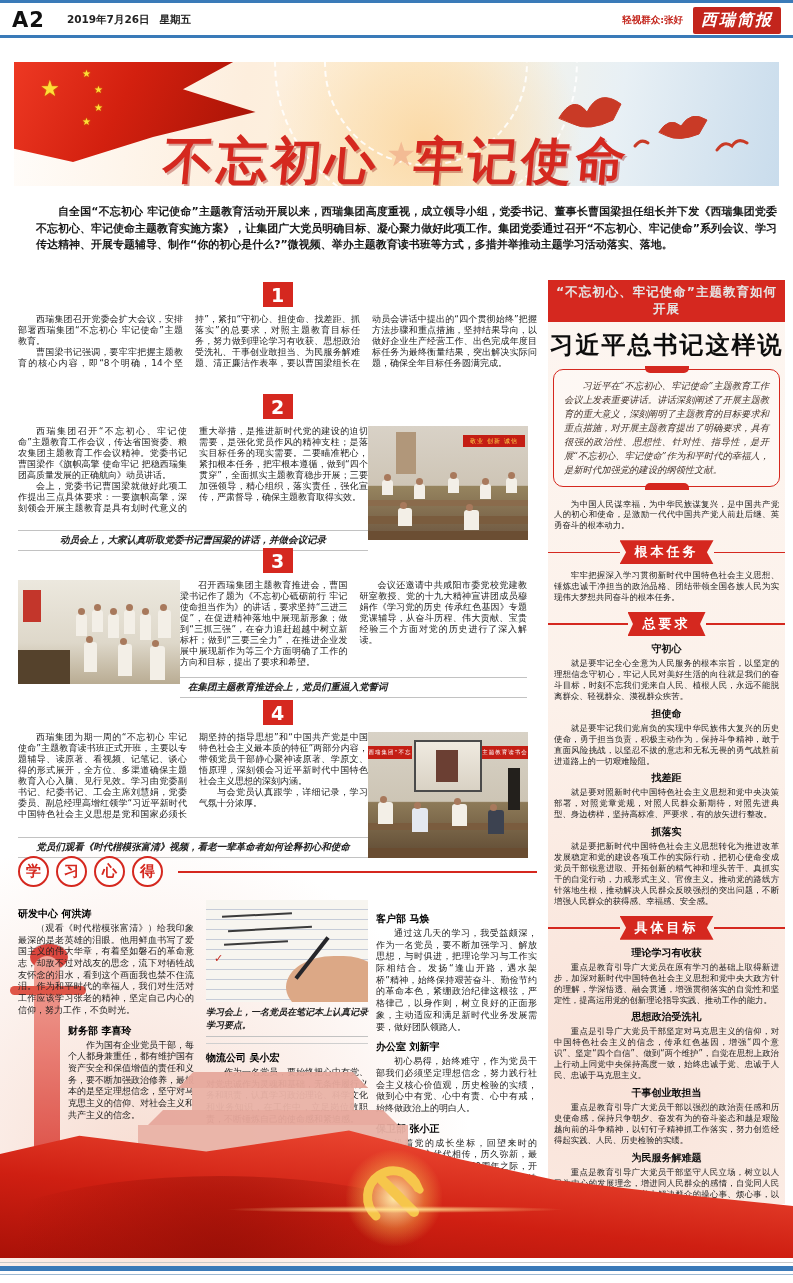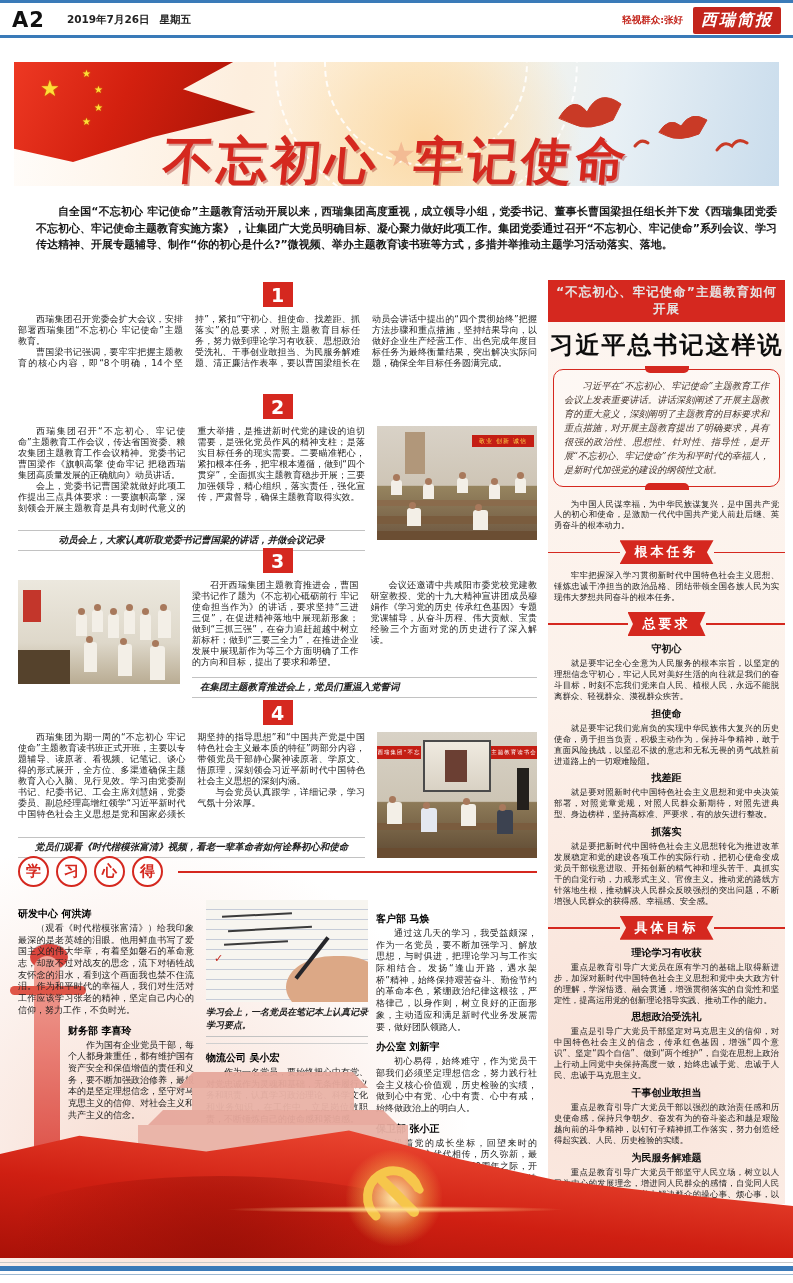--- a/index.html
+++ b/index.html
@@ -32,21 +32,21 @@
   .intro{position:absolute;left:36px;top:193px;width:741px;font-size:11px;font-weight:bold;
          line-height:1.52;text-align:justify;color:#1a1a1a;text-indent:2em}
   
   .sec{position:absolute;left:18px;width:519px}
   .badge{width:30px;height:25px;background:#d5281f;color:#fff;font-size:19px;font-weight:bold;
          display:flex;align-items:center;justify-content:center;margin:0 auto 7px}
   .bt{font-size:9px;line-height:1.22;text-align:justify;color:#222}
   .bt p{margin:0;text-indent:2em}
   .cols3{column-count:3;column-gap:12px}
   .cols2{column-count:2;column-gap:12px}
-  .secflex{display:flex;gap:12px}
+  .secflex{display:flex;}
   .cap{font-family:"DejaVu Serif",serif;font-style:italic;font-weight:bold;font-size:9.5px;color:#222;
        text-align:center;border-top:1px solid #c2c2c2;border-bottom:1px solid #c2c2c2;padding:3px 2px;margin-top:5px}
   
   .ph{position:relative;overflow:hidden;background:#cfc8bd;flex:none}
   .pp{position:absolute;width:11px;height:15px;background:#f3efe7;border-radius:3px 3px 0 0}
   .pp::before{content:"";position:absolute;top:-6px;left:2px;width:7px;height:7px;border-radius:50%;background:#a8795c}
   .desk{position:absolute;left:0;right:0;background:#7c5f45}
   .rstrip{position:absolute;background:#c41e14;color:#ffd24a;font-size:6px;line-height:1;
           display:flex;align-items:center;justify-content:center;letter-spacing:1px;white-space:nowrap;overflow:hidden}
   

